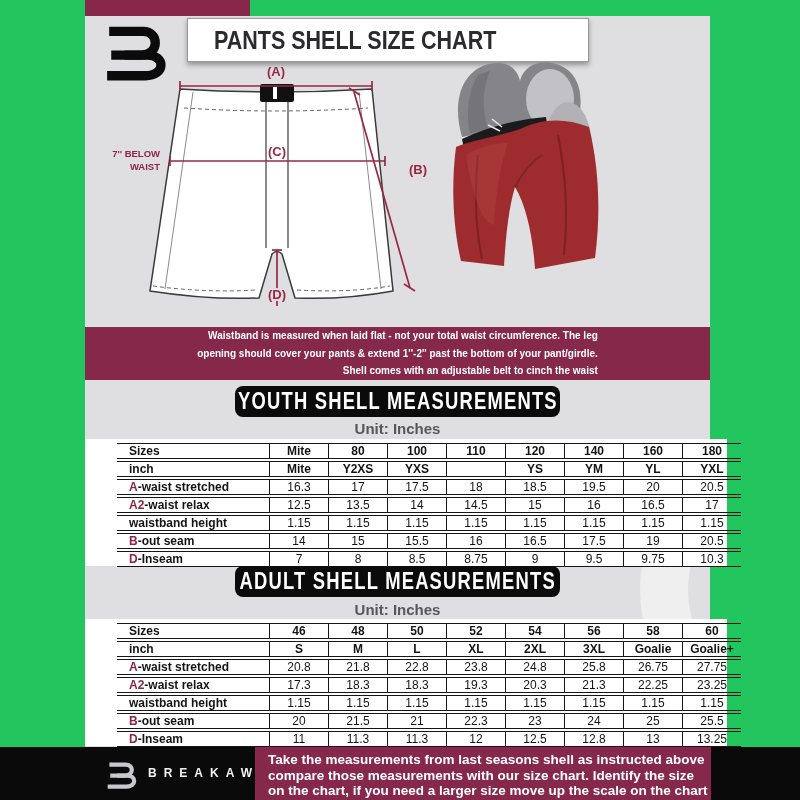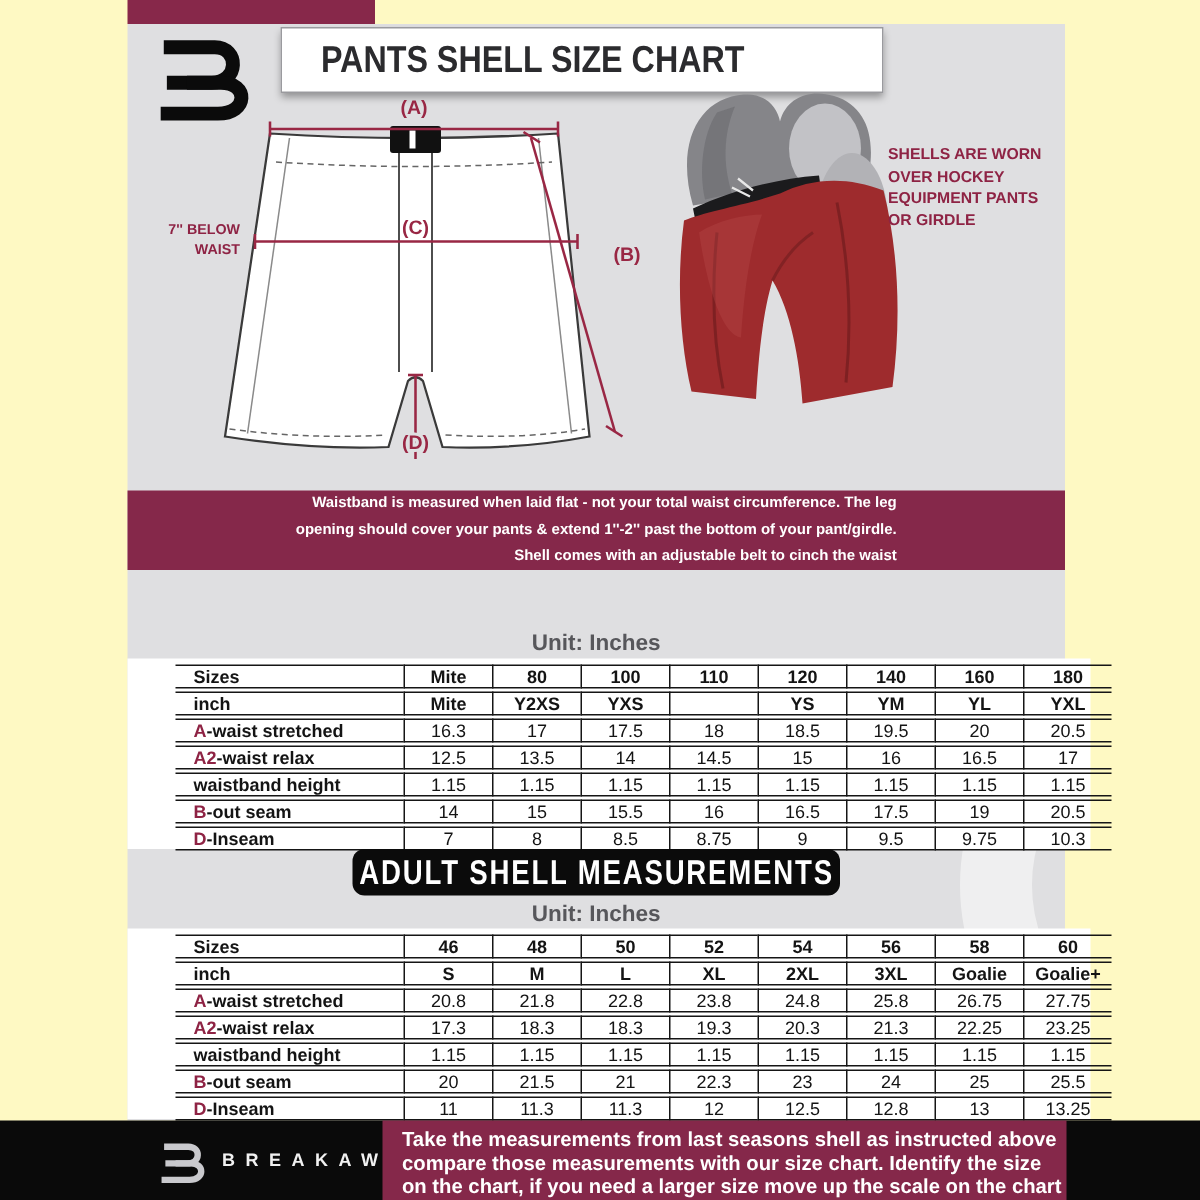--- a/index.html
+++ b/index.html
@@ -1,17 +1,17 @@
 <!DOCTYPE html>
 <html><head>
 <meta charset="utf-8">
 <style>
   html,body{margin:0;padding:0;}
   body{width:800px;height:800px;font-family:"Liberation Sans",sans-serif;}
-  .stage{position:relative;width:800px;height:800px;background:#fef9c3;overflow:hidden;}
+  .stage{position:relative;width:800px;height:800px;background:#22c55e;overflow:hidden;}
   .page{position:absolute;left:85px;top:16px;width:625px;height:731px;background:#dfdfe1;overflow:hidden;}
   .pre{white-space:pre-line;}
 
   
   .top-accent{position:absolute;left:85px;top:0;width:165px;height:16px;background:#87284a;}
   .logo-box{position:absolute;left:104px;top:16px;width:66px;height:68px;}
   .title-box{position:absolute;left:187px;top:18px;width:402px;height:44px;background:#ffffff;
              border:1px solid #9a9a9e;box-sizing:border-box;box-shadow:0 3px 5px rgba(0,0,0,.35);
              display:flex;align-items:center;}
   .title-box span{font-size:25px;font-weight:700;color:#2b2b2e;letter-spacing:0;
@@ -129,31 +129,30 @@
       <ellipse cx="120" cy="92" rx="24" ry="45" fill="#b2b2b6"></ellipse>
       <path d="M14,84 C40,72 70,64 98,62 L100,76 C72,76 44,84 16,94 Z" fill="#1b1b1d"></path>
       <path d="M8,92 C3,130 5,172 13,206 L56,211 C58,178 61,152 67,132 C79,152 85,184 87,214 L147,203 C153,158 151,112 141,72 C116,62 92,64 72,74 C48,82 22,86 8,92 Z" fill="#9e2b2d"></path>
       <path d="M30,100 C26,140 28,175 34,204" stroke="#701c1e" stroke-width="2" fill="none" opacity=".7"></path>
       <path d="M110,80 C118,120 120,160 116,200" stroke="#701c1e" stroke-width="2" fill="none" opacity=".7"></path>
       <path d="M67,132 C74,118 82,108 94,100" stroke="#701c1e" stroke-width="2" fill="none" opacity=".6"></path>
       <path d="M18,100 C30,92 48,88 60,88 C52,110 48,140 46,170 C34,168 24,140 18,100 Z" fill="#b84a4a" opacity=".35"></path>
       <path d="M40,70 l12,6 M44,64 l10,8" stroke="#e8e8e8" stroke-width="1.5"></path>
     </svg>
   </div>
-  <div class="photo-note pre">SHELLS ARE WORN
-OVER HOCKEY
-EQUIPMENT PANTS
-OR GIRDLE</div>
 
   <div class="info-banner">
     <div class="pre">Waistband is measured when laid flat - not your total waist circumference. The leg
 opening should cover your pants &amp; extend 1''-2'' past the bottom of your pant/girdle.
 Shell comes with an adjustable belt to cinch the waist</div>
   </div>
 
+  <div class="section-banner" style="top:386px;">
+    <span>YOUTH SHELL MEASUREMENTS</span>
+  </div>
   <div class="unit" style="top:420px;">Unit: Inches</div>
   <div class="table-band" style="top:439px;">
     <table class="size">
         <tbody>
           <tr>
             <td>Sizes</td>
             <td class="b">Mite</td>
             <td class="b">80</td>
             <td class="b">100</td>
             <td class="b">110</td>

